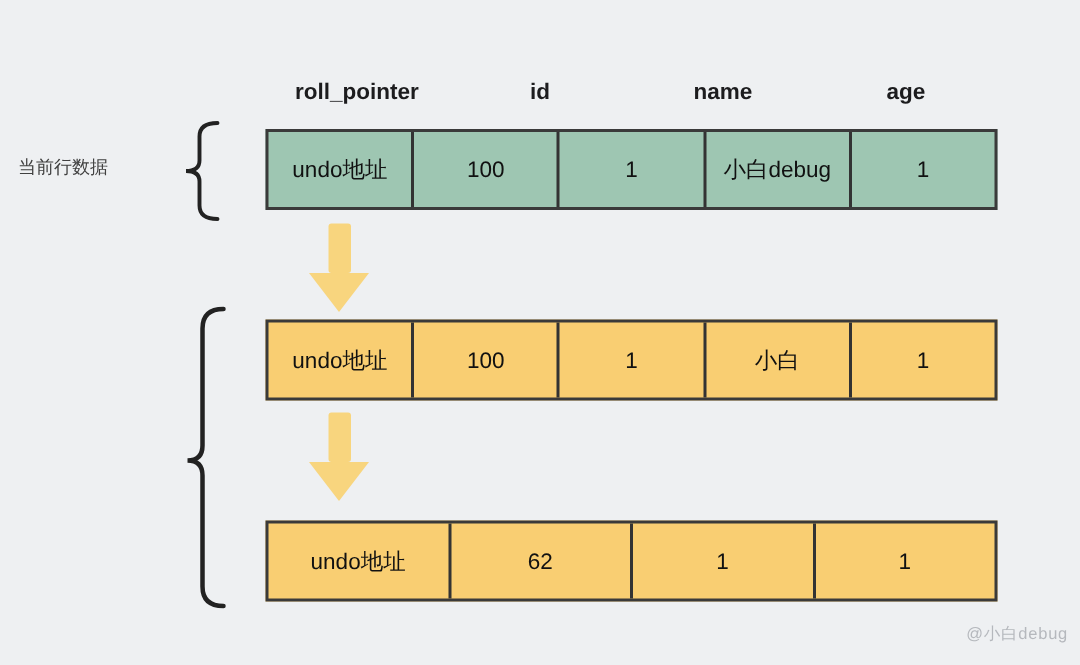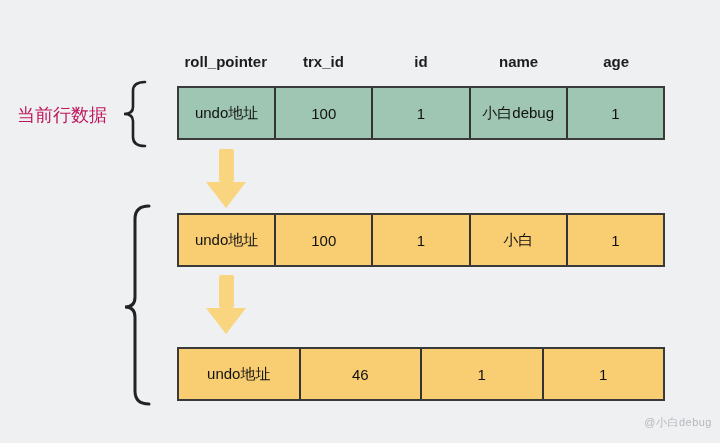--- a/index.html
+++ b/index.html
@@ -54,40 +54,39 @@
     border-top:26px solid #f8d57e;
   }
 
   
   .brace{position:absolute;}
   .brace-small{left:118px;top:78px;}
   .brace-big{left:118px;top:202px;}
 
   
   .side-label{
-    position:absolute;color:#be185d;font-size:18px;
-    width:100px;text-align:center;
+    position:absolute;color:#404040;font-size:12px;
+    width:100px;text-align:left;
   }
   .label-current{left:12px;top:103px;}
   .label-undo{left:12px;top:299px;}
 
   
   .watermark{
     position:absolute;right:8px;top:415px;
     font-size:11px;color:#b5b8bd;letter-spacing:0.5px;
   }
 </style>
 </head>
 <body>
 
 <div class="canvas">
 
   <div class="col-headers">
     <div class="col-h">roll_pointer</div>
-    <div class="col-h">trx_id</div>
     <div class="col-h">id</div>
     <div class="col-h">name</div>
     <div class="col-h">age</div>
   </div>
 
   <div class="side-label label-current">当前行数据</div>
   <svg class="brace brace-small" width="32" height="72" viewBox="0 0 32 72">
     <path d="M 27 4 Q 15 4 15 13 L 15 29 Q 15 36 6 36 Q 15 36 15 43 L 15 59 Q 15 68 27 68" fill="none" stroke="#222" stroke-width="2.6" stroke-linecap="round"></path>
   </svg>
 
@@ -116,20 +115,20 @@
     <div class="cell">1</div>
   </div>
 
   <div class="arrow arrow-2">
     <div class="arrow-shaft"></div>
     <div class="arrow-head"></div>
   </div>
 
   <div class="trow row-undo-2">
     <div class="cell">undo地址</div>
-    <div class="cell">46</div>
+    <div class="cell">62</div>
     <div class="cell">1</div>
     <div class="cell">1</div>
   </div>
 
   <div class="watermark">@小白debug</div>
 
 </div>
 
 </body></html>

